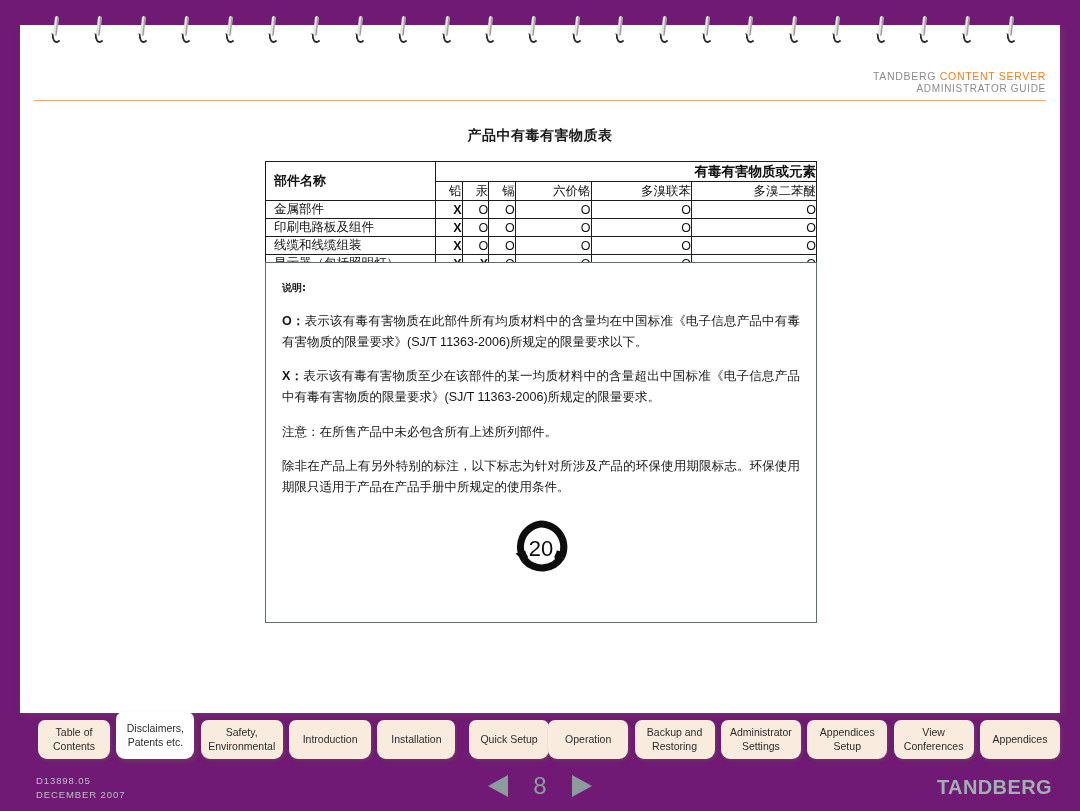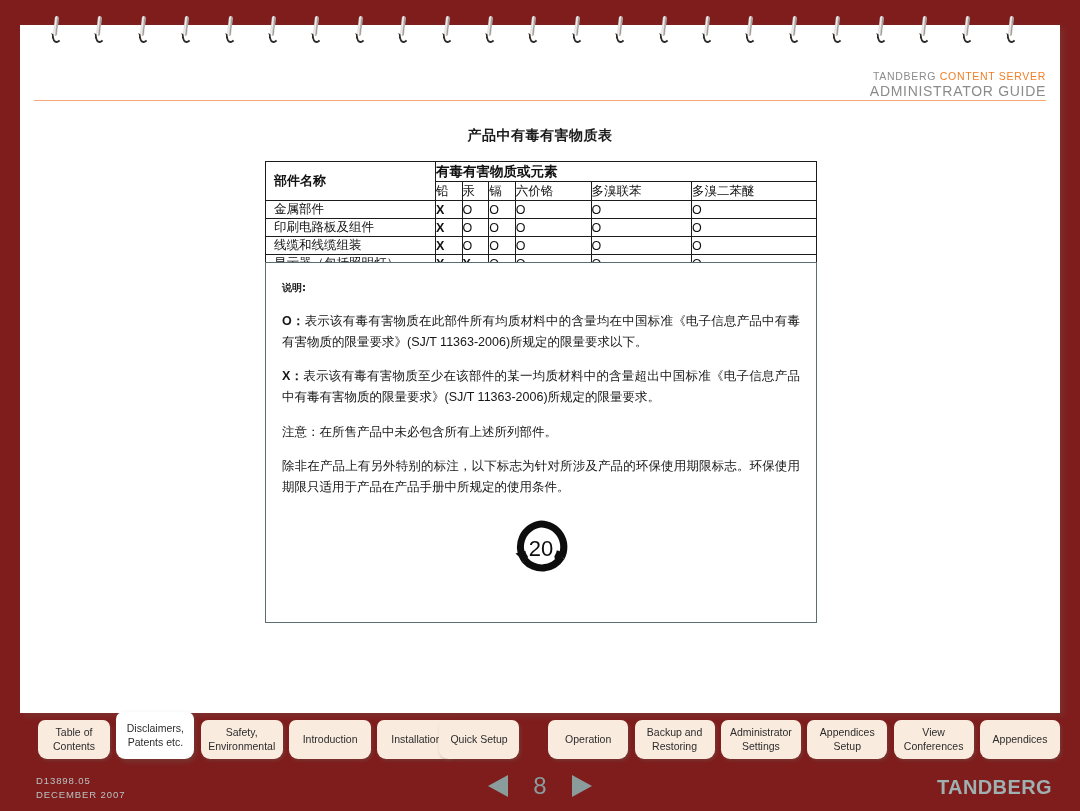--- a/index.html
+++ b/index.html
@@ -9,21 +9,21 @@
     width: 1080px; height: 811px;
     overflow: hidden;
     background: #fcf4ec;
     font-family: "Liberation Sans", sans-serif;
   }
 
   #viewer {
     position: relative;
     width: 1080px;
     height: 811px;
-    background: #7f1d1d;
+    background: #701a75;
   }
 
   
   #spiral {
     position: absolute;
     left: 0; top: 0;
     width: 1080px; height: 50px;
     z-index: 40;
     pointer-events: none;
   }
@@ -64,21 +64,21 @@
   
   #page-header {
     position: absolute;
     right: 14px; top: 45px;
     text-align: right;
     line-height: 1.25;
   }
   .hdr-line1 { font-size: 10.5px; letter-spacing: 0.7px; color: #8b8b8b; }
   .hdr-brand { color: #8b8b8b; }
   .hdr-product { color: #f07e26; }
-  .hdr-line2 { font-size: 14px; letter-spacing: 0.7px; color: #8b8b8b; }
+  .hdr-line2 { font-size: 10px; letter-spacing: 0.7px; color: #8b8b8b; }
 
   #header-rule {
     position: absolute;
     left: 14px; top: 75px;
     width: 1012px; height: 1px;
     background: #f6a878;
   }
 
   
   #doc-title {
@@ -97,21 +97,21 @@
     position: absolute;
     left: 245px; top: 136px;
     width: 552px;
     border-collapse: collapse;
     font-family: "DejaVu Sans", sans-serif;
     color: #111;
   }
   #substance-table td, #substance-table th {
     border: 1px solid #1c1c1c;
     padding: 0;
-    text-align: left;
+    text-align: right;
     vertical-align: middle;
     font-weight: normal;
     font-size: 12.5px;
     height: 16px;
   }
   #substance-table .name-head {
     text-align: left;
     padding-left: 8px;
     font-weight: bold;
     font-size: 13px;
@@ -476,21 +476,21 @@
       <div class="tab" style="left: 269.091px; width: 82px;">
         <div>
           <span class="tab-label">Introduction</span>
         </div>
       </div>
       <div class="tab" style="left: 357.455px; width: 78px;">
         <div>
           <span class="tab-label">Installation</span>
         </div>
       </div>
-      <div class="tab" style="left: 419px; width: 80px;">
+      <div class="tab" style="left: 449px; width: 80px;">
         <div>
           <span class="tab-label">Quick Setup</span>
         </div>
       </div>
       <div class="tab" style="left: 528.182px; width: 80px;">
         <div>
           <span class="tab-label">Operation</span>
         </div>
       </div>
       <div class="tab" style="left: 614.545px; width: 80px;">

